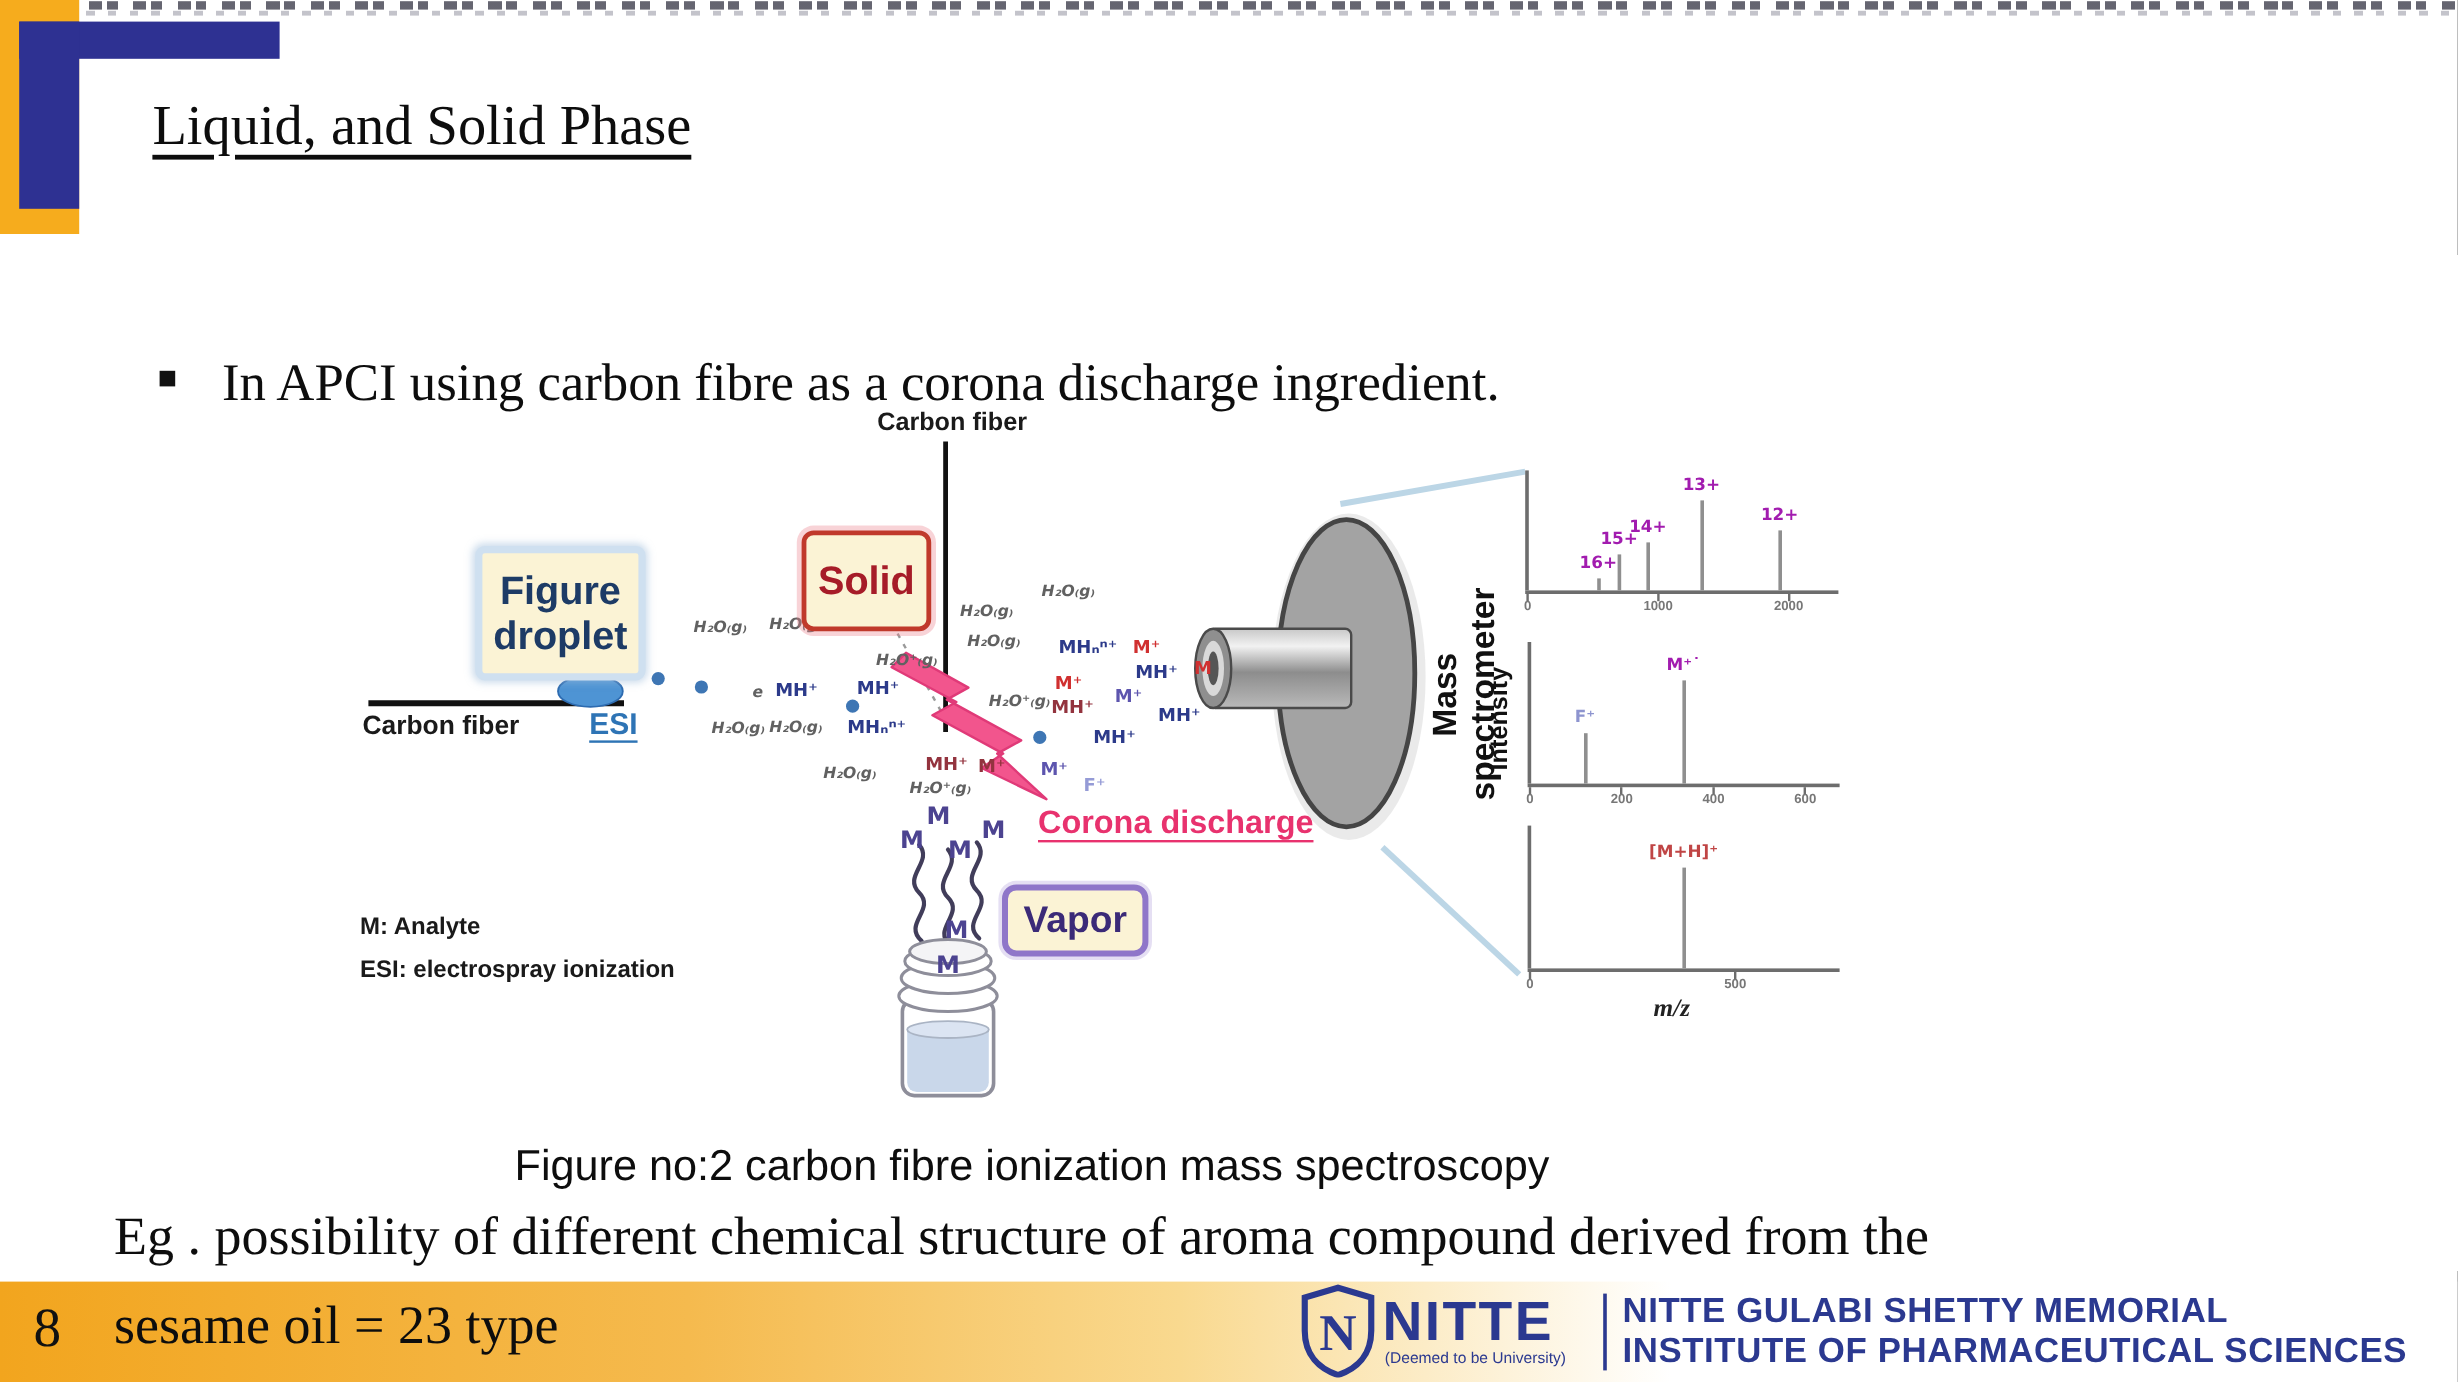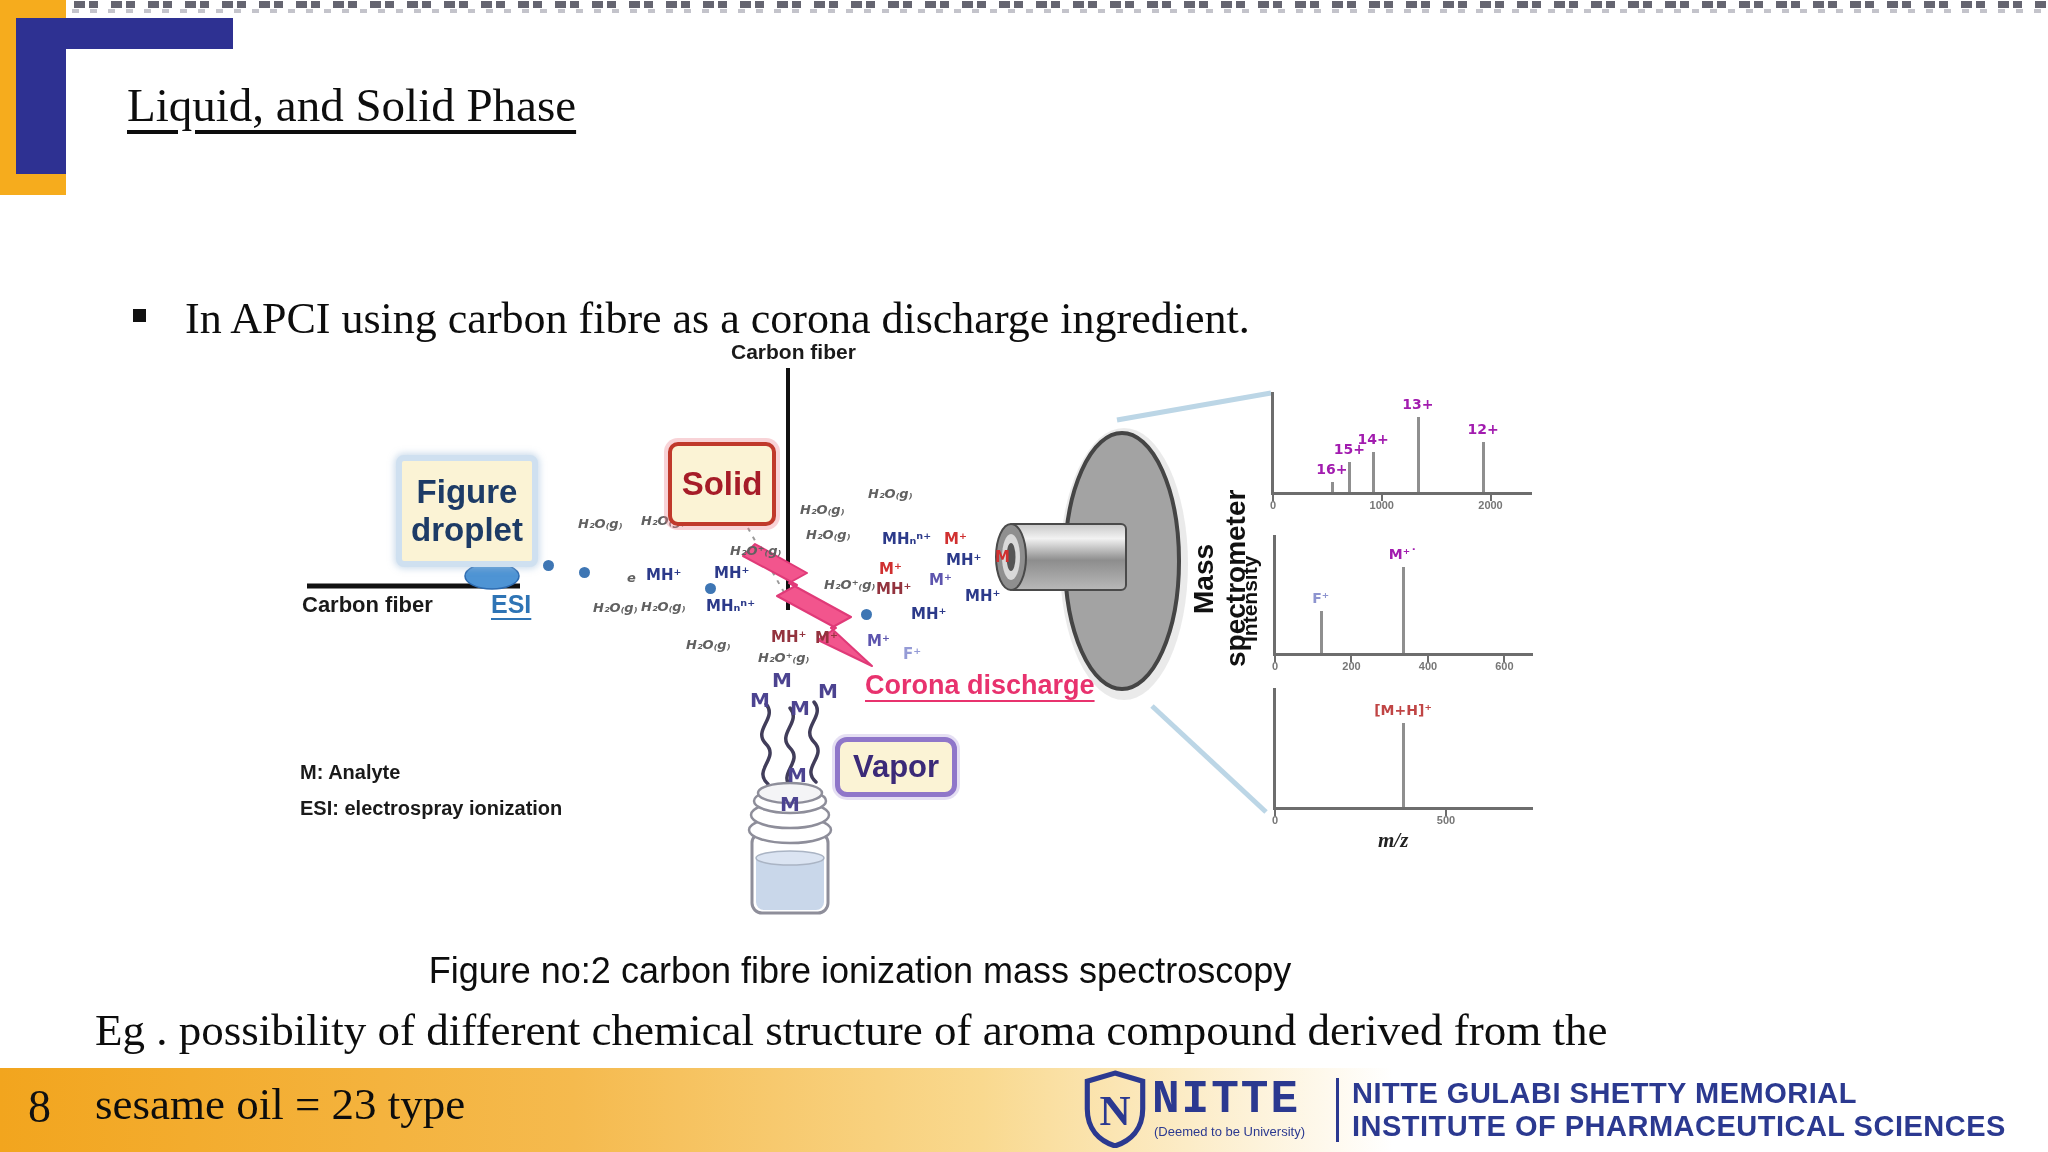--- a/index.html
+++ b/index.html
@@ -75,21 +75,21 @@
            font-family:Liberation Sans, sans-serif;font-size:36px;color:#0d0d0d;z-index:6;}
   .egline{position:absolute;left:95px;font-family:"Liberation Serif",serif;font-size:45px;color:#0d0d0d;z-index:8;white-space:nowrap;}
   #eg1{top:1004px;}
   #eg2{top:1078px;}
   
   #footer-bar{position:absolute;left:0;top:1068px;width:100%;height:84px;z-index:7;
     background:linear-gradient(90deg,#F2A51E 0%,#F5BA4E 28%,#F9D98F 48%,#FFFFFF 68%);}
   #page-number{position:absolute;left:28px;top:1080px;font-family:"Liberation Serif",serif;
                font-size:46px;color:#111;z-index:8;}
   #logo-block{position:absolute;left:1080px;top:1068px;width:968px;height:84px;z-index:8;}
-  #nitte-word{position:absolute;left:72px;top:6px;font-size:46px;font-weight:bold;color:#2B3990;letter-spacing:2px;font-family:Liberation Mono, monospace;}
+  #nitte-word{position:absolute;left:72px;top:6px;font-size:46px;font-weight:bold;color:#2B3990;letter-spacing:2px;}
   #nitte-sub{position:absolute;left:74px;top:56px;font-size:13px;color:#2B3990;}
   #logo-divider{position:absolute;left:256px;top:10px;width:3px;height:64px;background:#2B3990;}
   #inst-lines{position:absolute;left:272px;top:9px;font-size:29px;font-weight:bold;color:#2B3990;line-height:33px;letter-spacing:.5px;white-space:nowrap;}
   svg{position:absolute;left:0;top:0;z-index:4;}
 </style>
 </head>
 <body>
 
 <div id="page">
 

